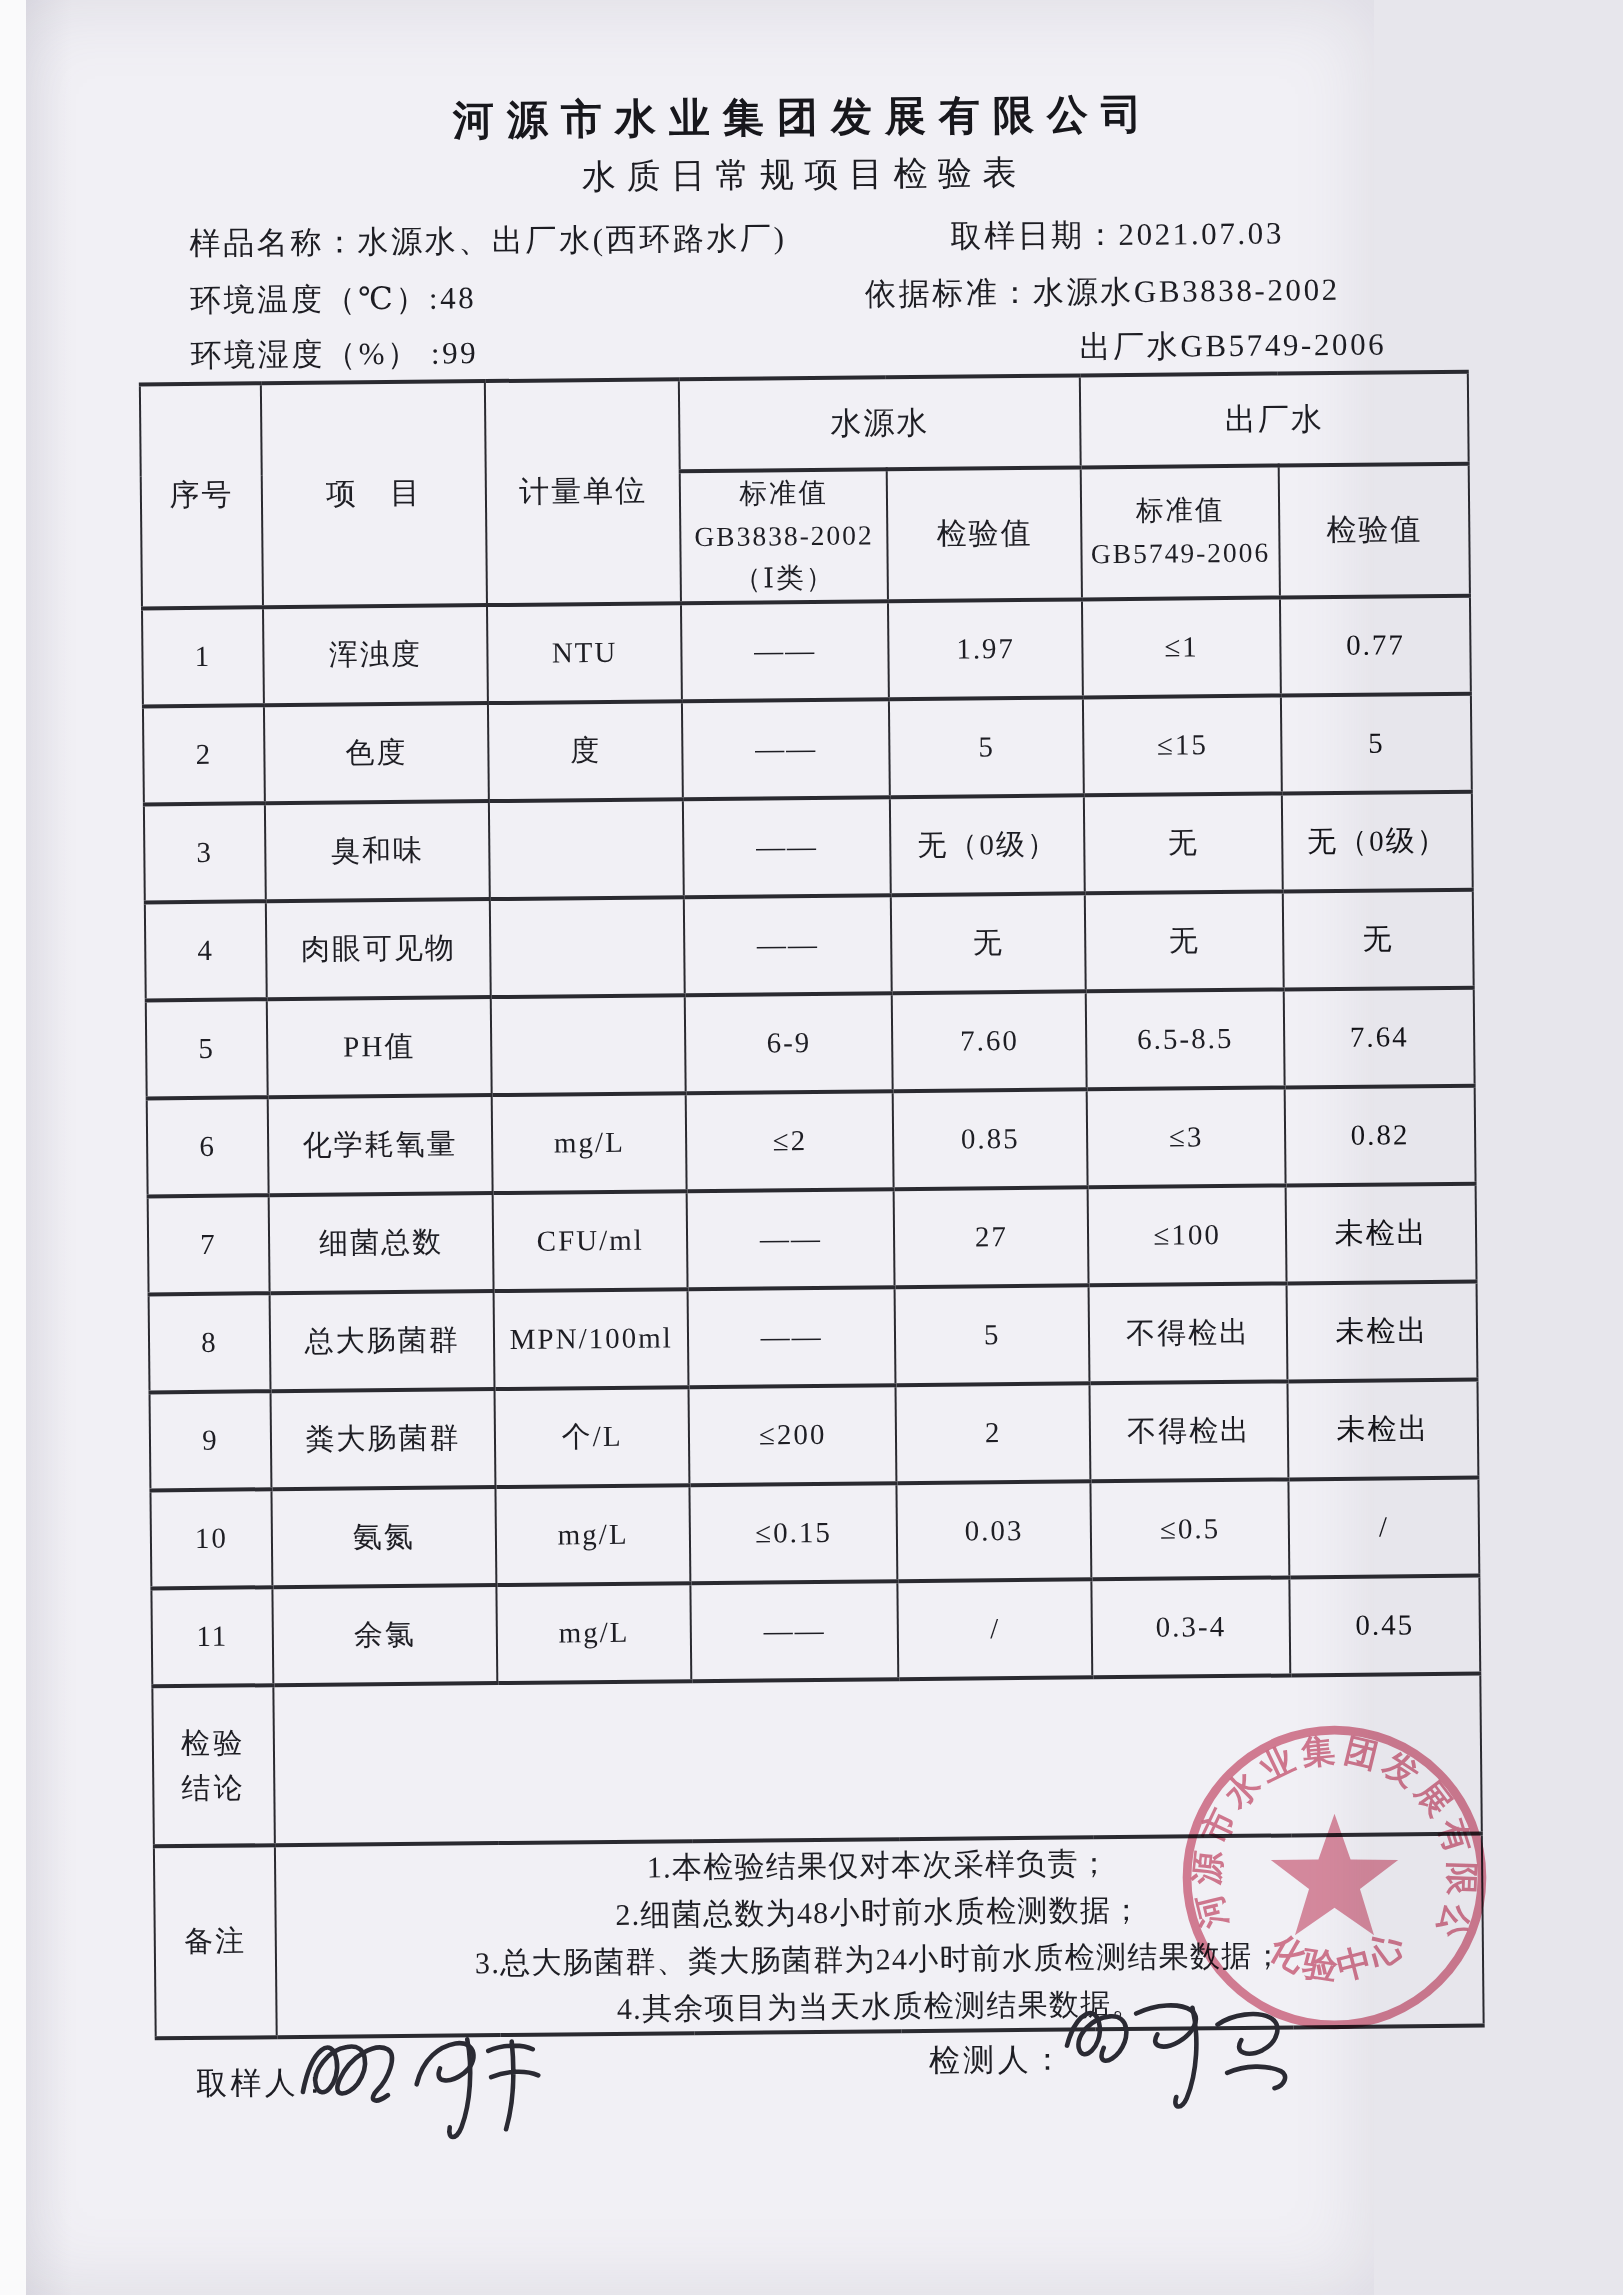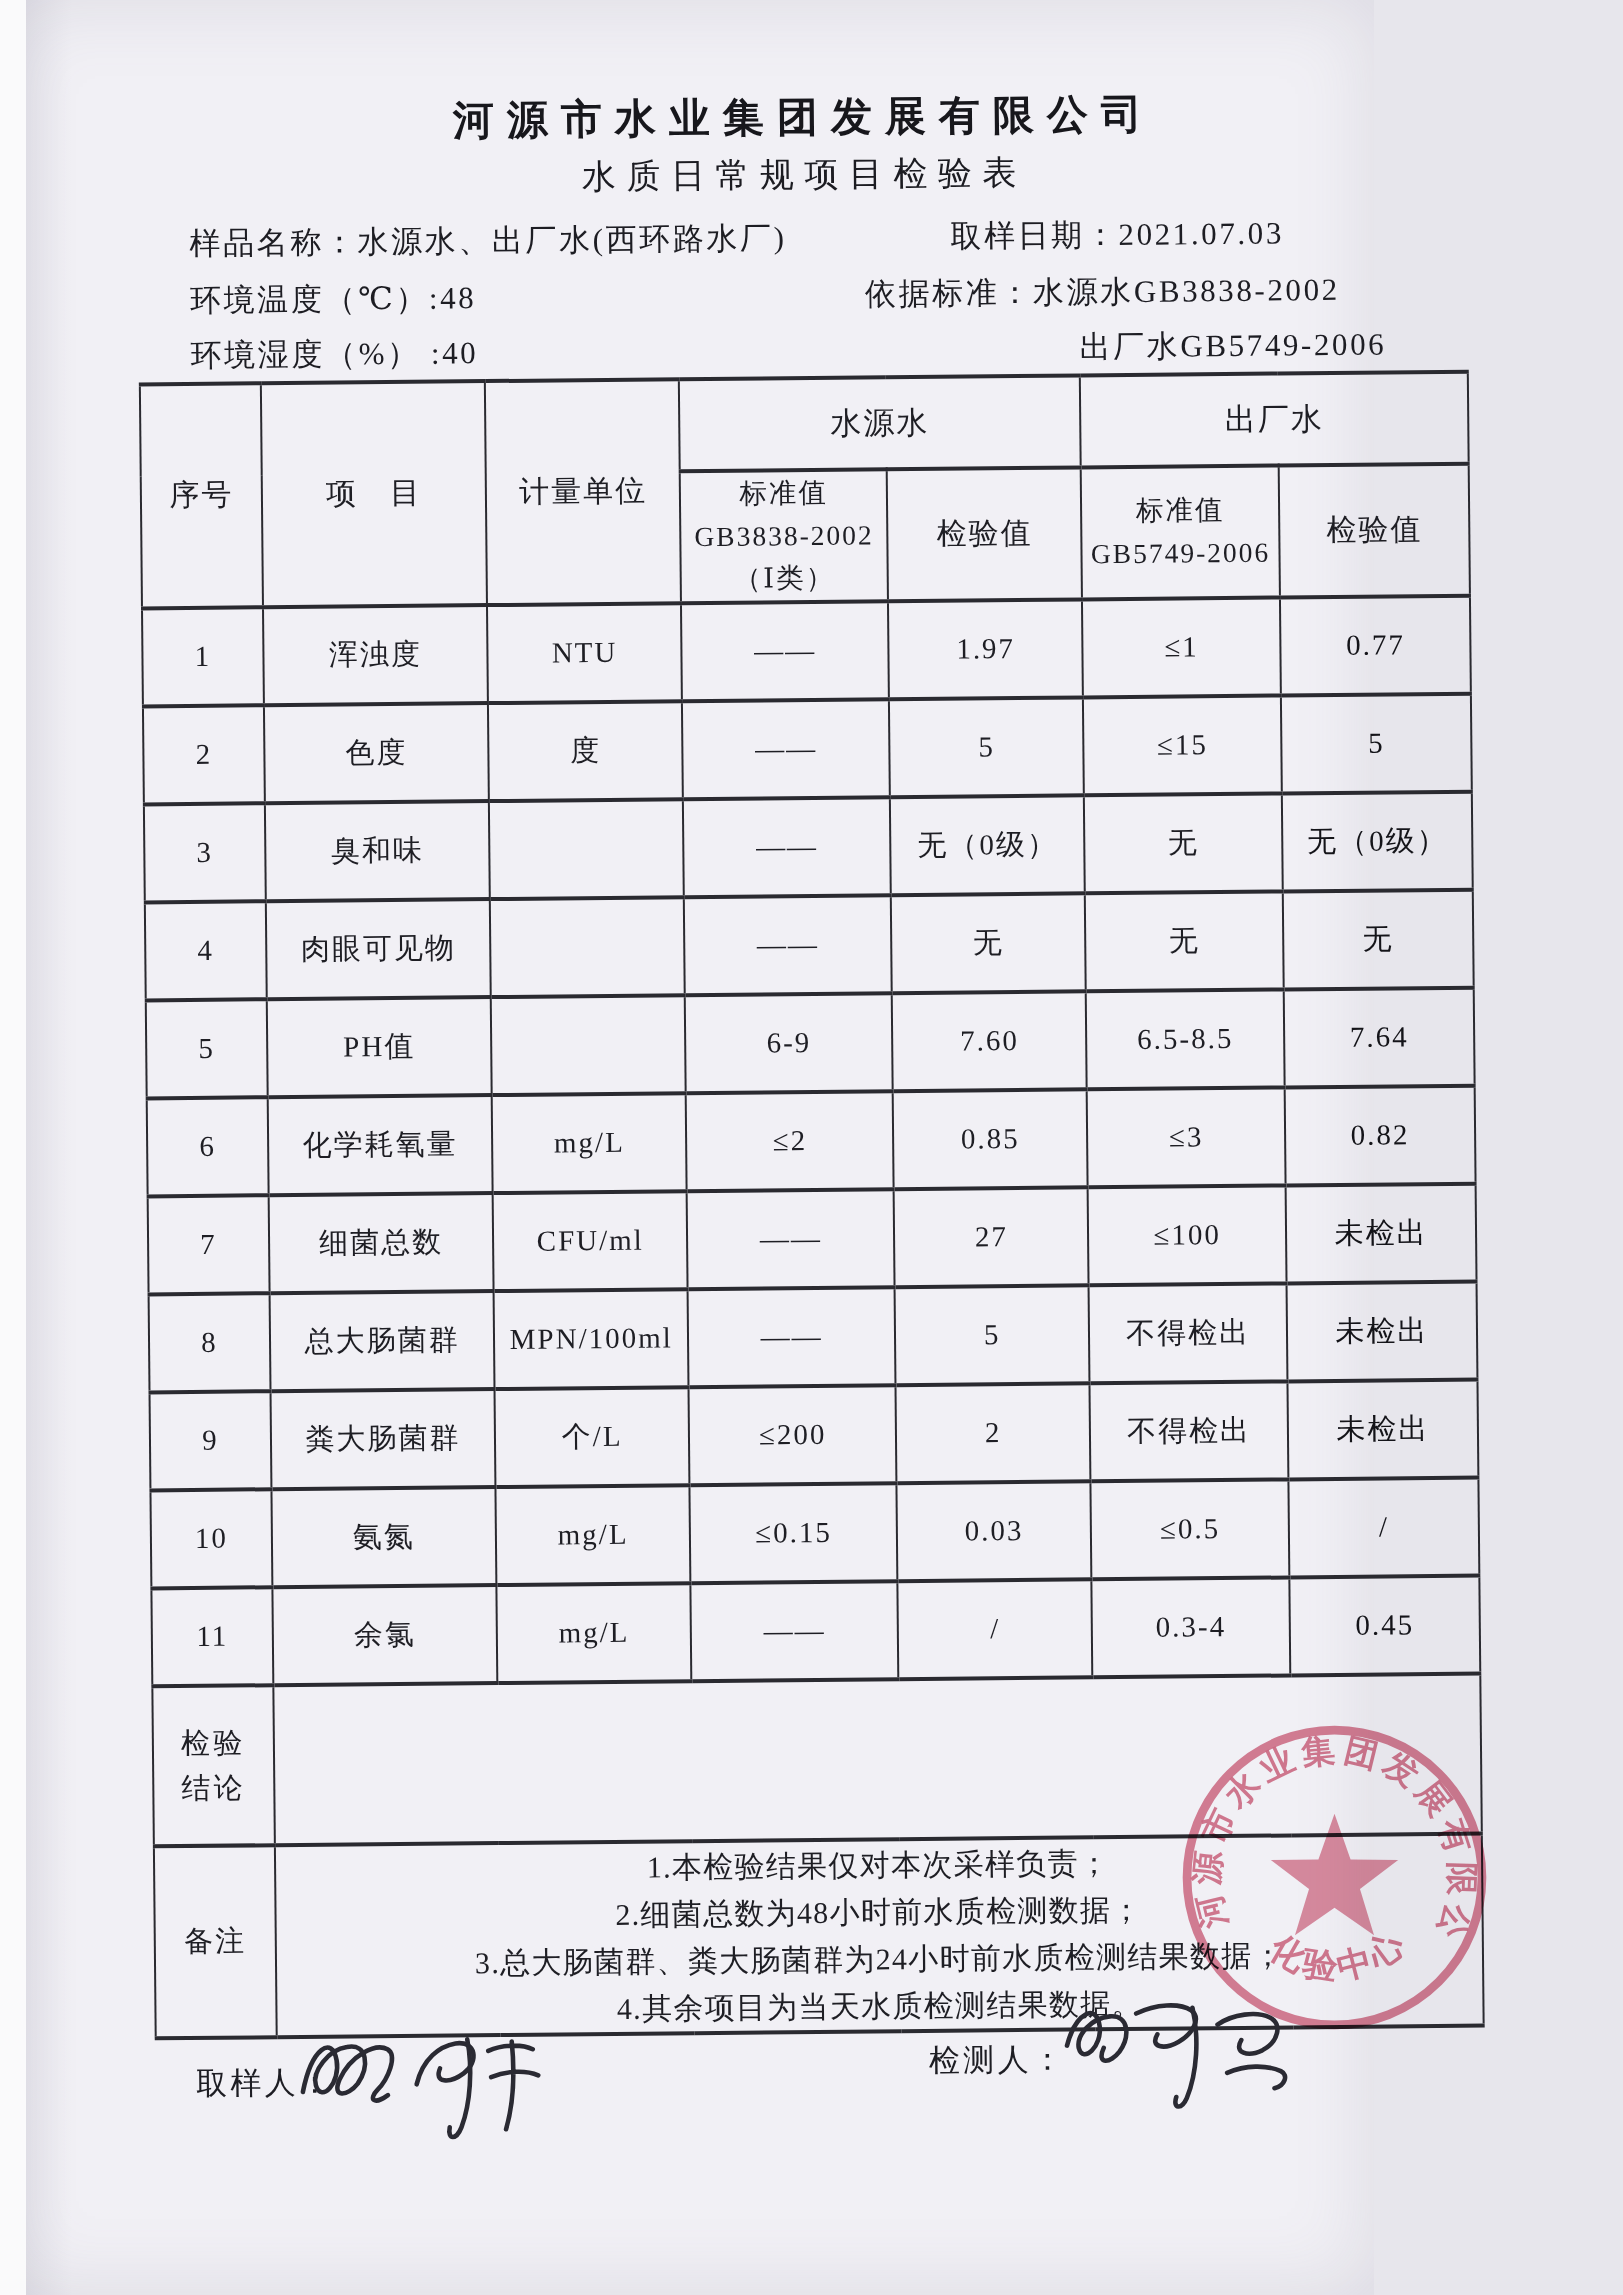--- a/index.html
+++ b/index.html
@@ -109,21 +109,21 @@
     <div class="info-line il-1 pos-b">
       <span>取样日期：</span><span>2021.07.03</span>
     </div>
     <div class="info-line il-2 pos-a">
       <span>环境温度（℃）:</span><span>48</span>
     </div>
     <div class="info-line il-2 pos-c">
       <span>依据标准：</span><span>水源水GB3838-2002</span>
     </div>
     <div class="info-line il-3 pos-a">
-      <span>环境湿度（%） :</span><span>40</span>
+      <span>环境湿度（%） :</span><span>99</span>
     </div>
     <div class="info-line il-3 pos-d">
       <span>出厂水GB5749-2006</span>
     </div>
 
     <table class="report">
       <colgroup>
         <col class="c1">
           <col class="c2">
           <col class="c3">

